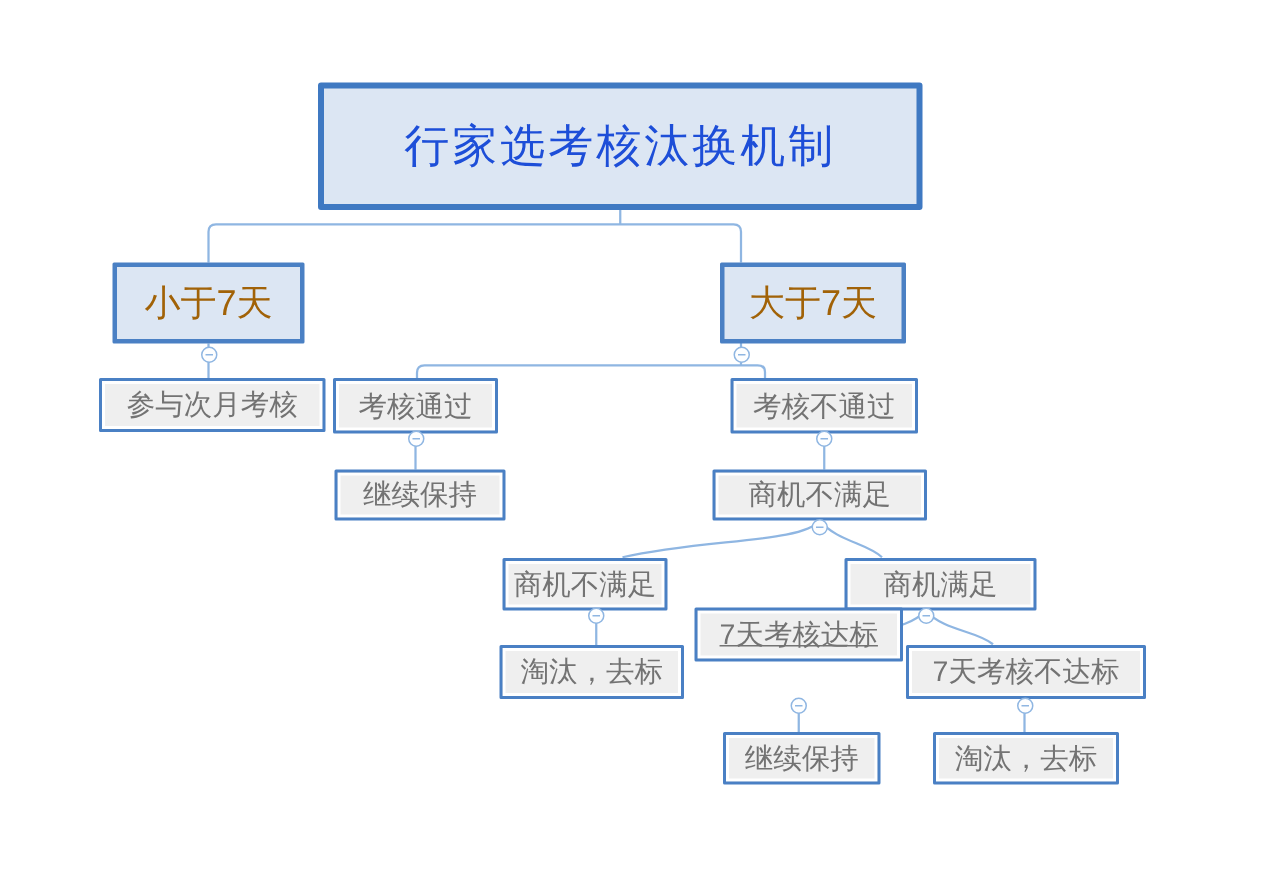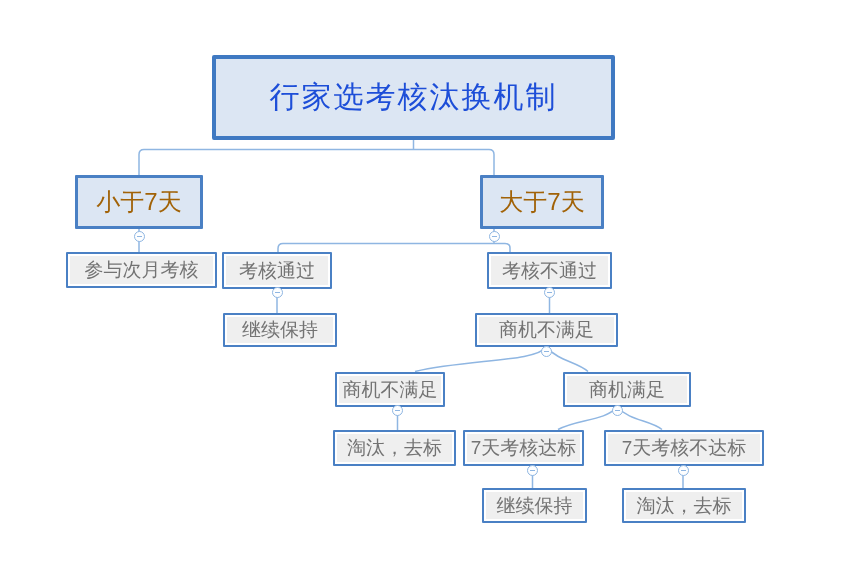--- a/index.html
+++ b/index.html
@@ -99,21 +99,21 @@
   <div class="node lvl3" style="left:223px;top:313px;width:114px;height:34px;">继续保持</div>
 
   <div class="node lvl3" style="left:475px;top:313px;width:143px;height:34px;">商机不满足</div>
 
   <div class="node lvl3" style="left:335px;top:372px;width:110px;height:35px;">商机不满足</div>
 
   <div class="node lvl3" style="left:563px;top:372px;width:128px;height:35px;">商机满足</div>
 
   <div class="node lvl3" style="left:333px;top:430px;width:123px;height:36px;">淘汰，去标</div>
 
-  <div class="node lvl3" style="left:463px;top:430px;width:121px;height:36px;">7天考核达标</div>
+  <div class="node lvl3" style="left:463px;top:405px;width:139px;height:36px;text-decoration:underline;">7天考核达标</div>
 
   <div class="node lvl3" style="left:604px;top:430px;width:160px;height:36px;">7天考核不达标</div>
 
   <div class="node lvl3" style="left:482px;top:488px;width:105px;height:35px;">继续保持</div>
 
   <div class="node lvl3" style="left:622px;top:488px;width:124px;height:35px;">淘汰，去标</div>
 
   <div class="toggle" style="left:133.5px;top:230.5px;">
     <span class="minus"></span>
   </div>

